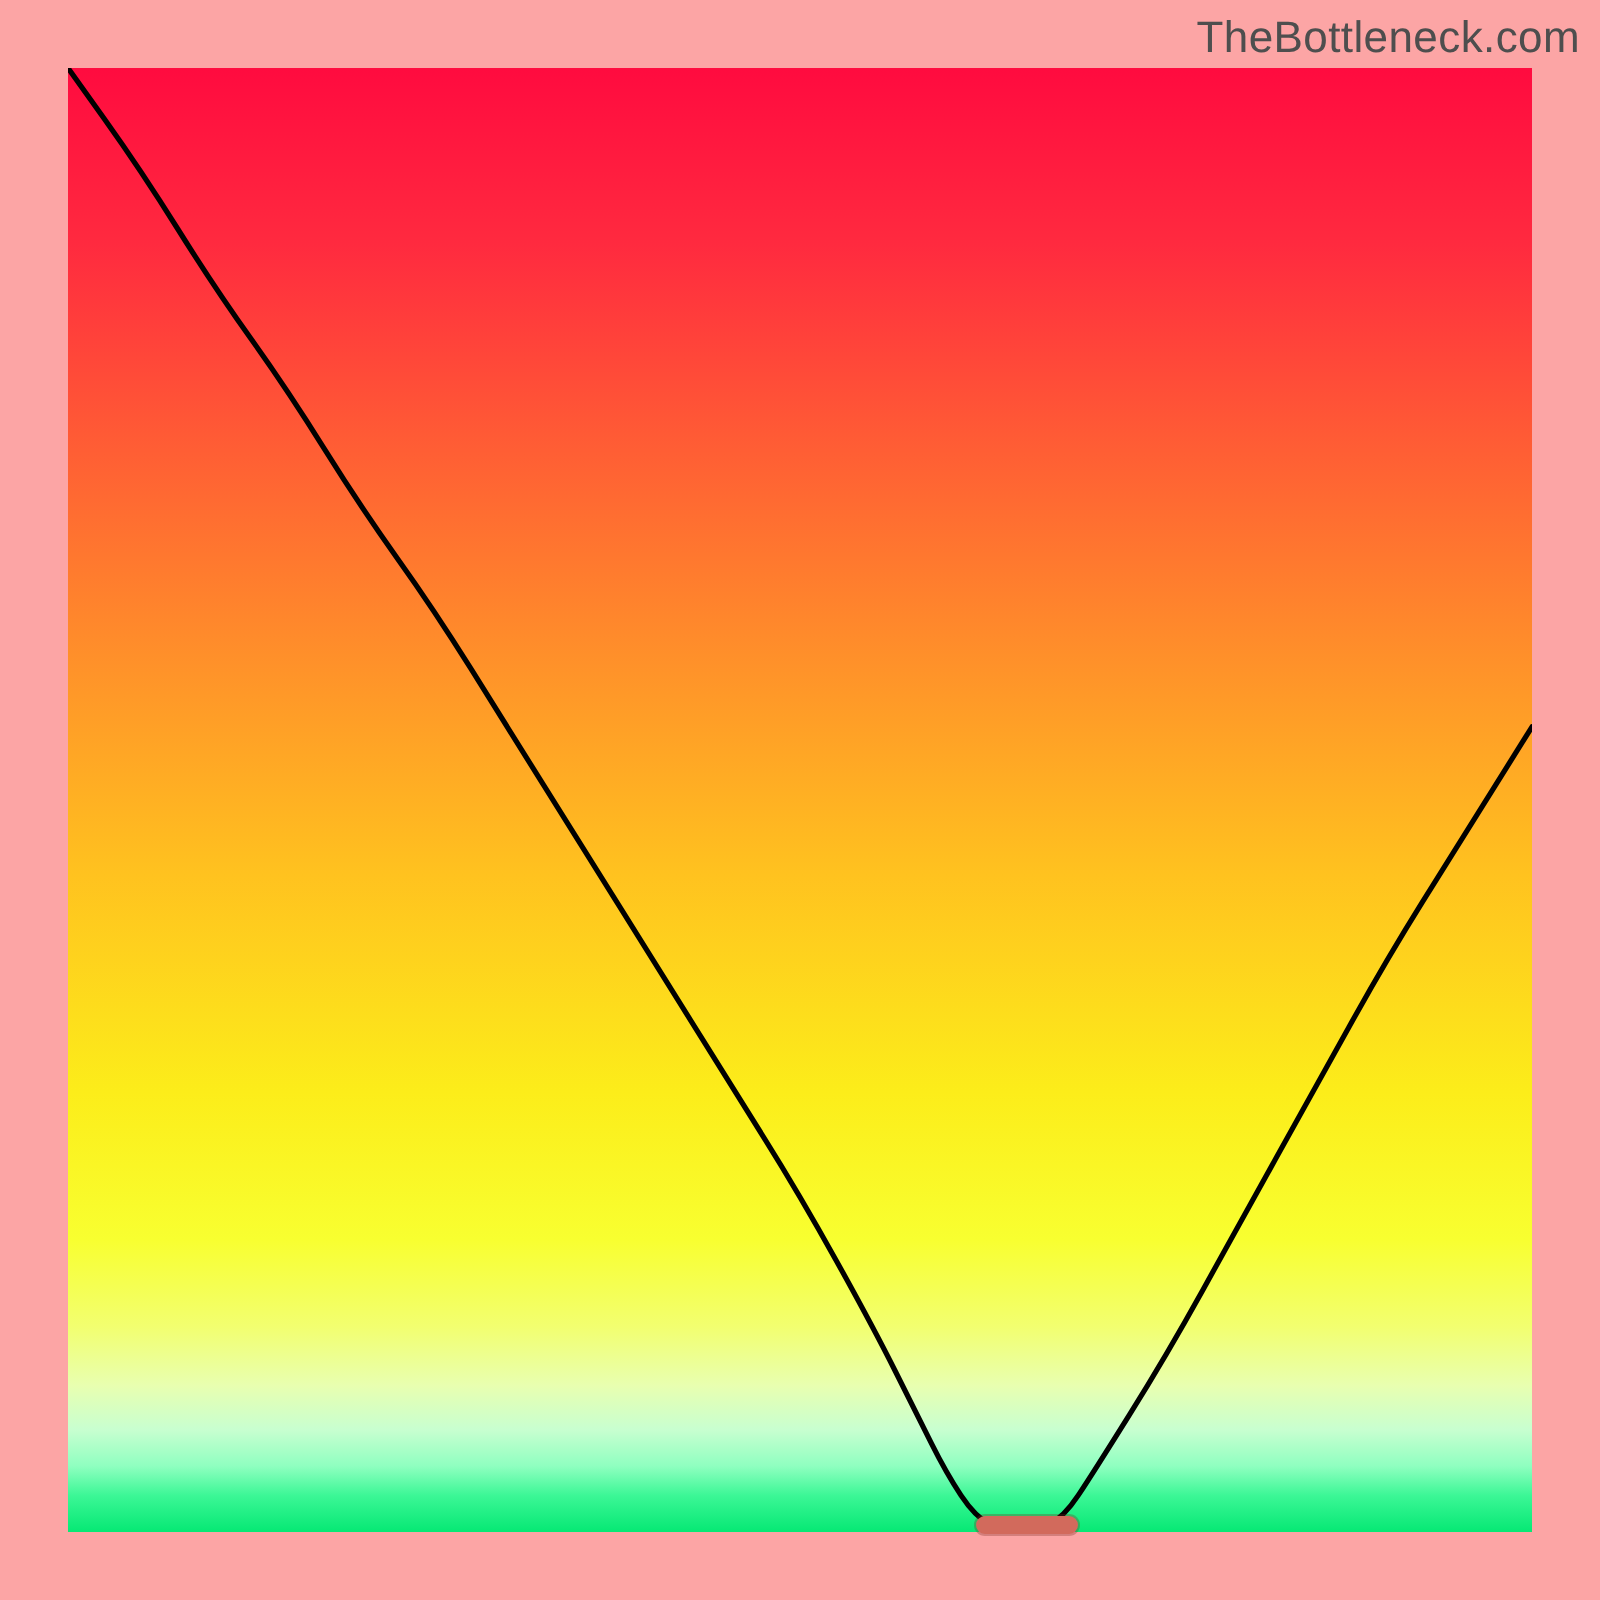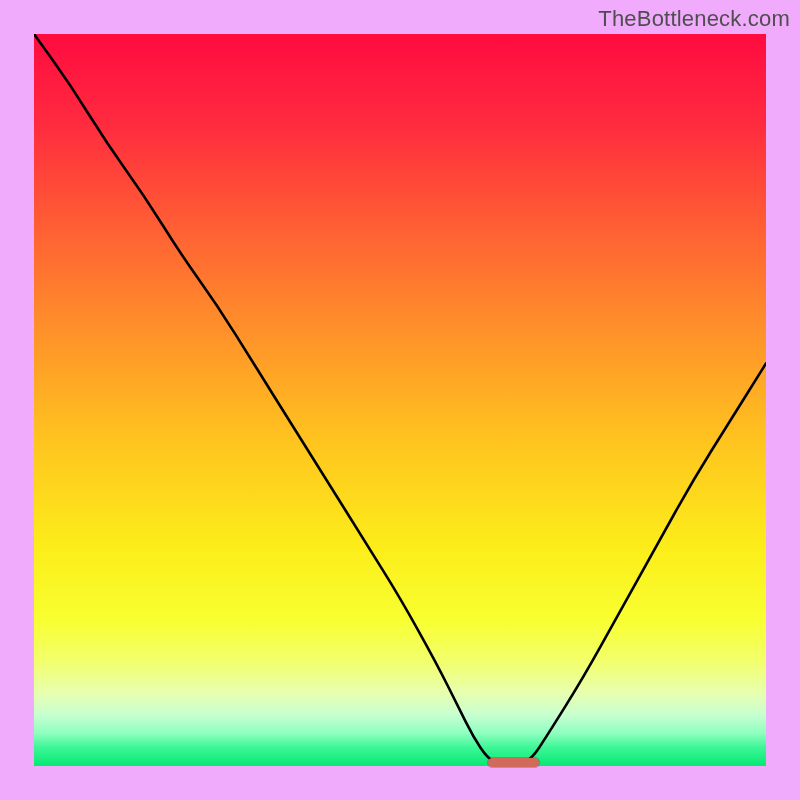--- a/index.html
+++ b/index.html
@@ -8,21 +8,21 @@
     width: 800px;
     height: 800px;
     overflow: hidden;
     background: #000;
     font-family: Arial, Helvetica, sans-serif;
   }
   .outer-frame {
     position: relative;
     width: 800px;
     height: 800px;
-    background: #f0abfc;
+    background: #fca5a5;
   }
   .watermark {
     position: absolute;
     top: 6px;
     right: 10px;
     font-size: 22px;
     font-weight: 500;
     color: #4e4e4e;
     letter-spacing: 0.2px;
     z-index: 30;

